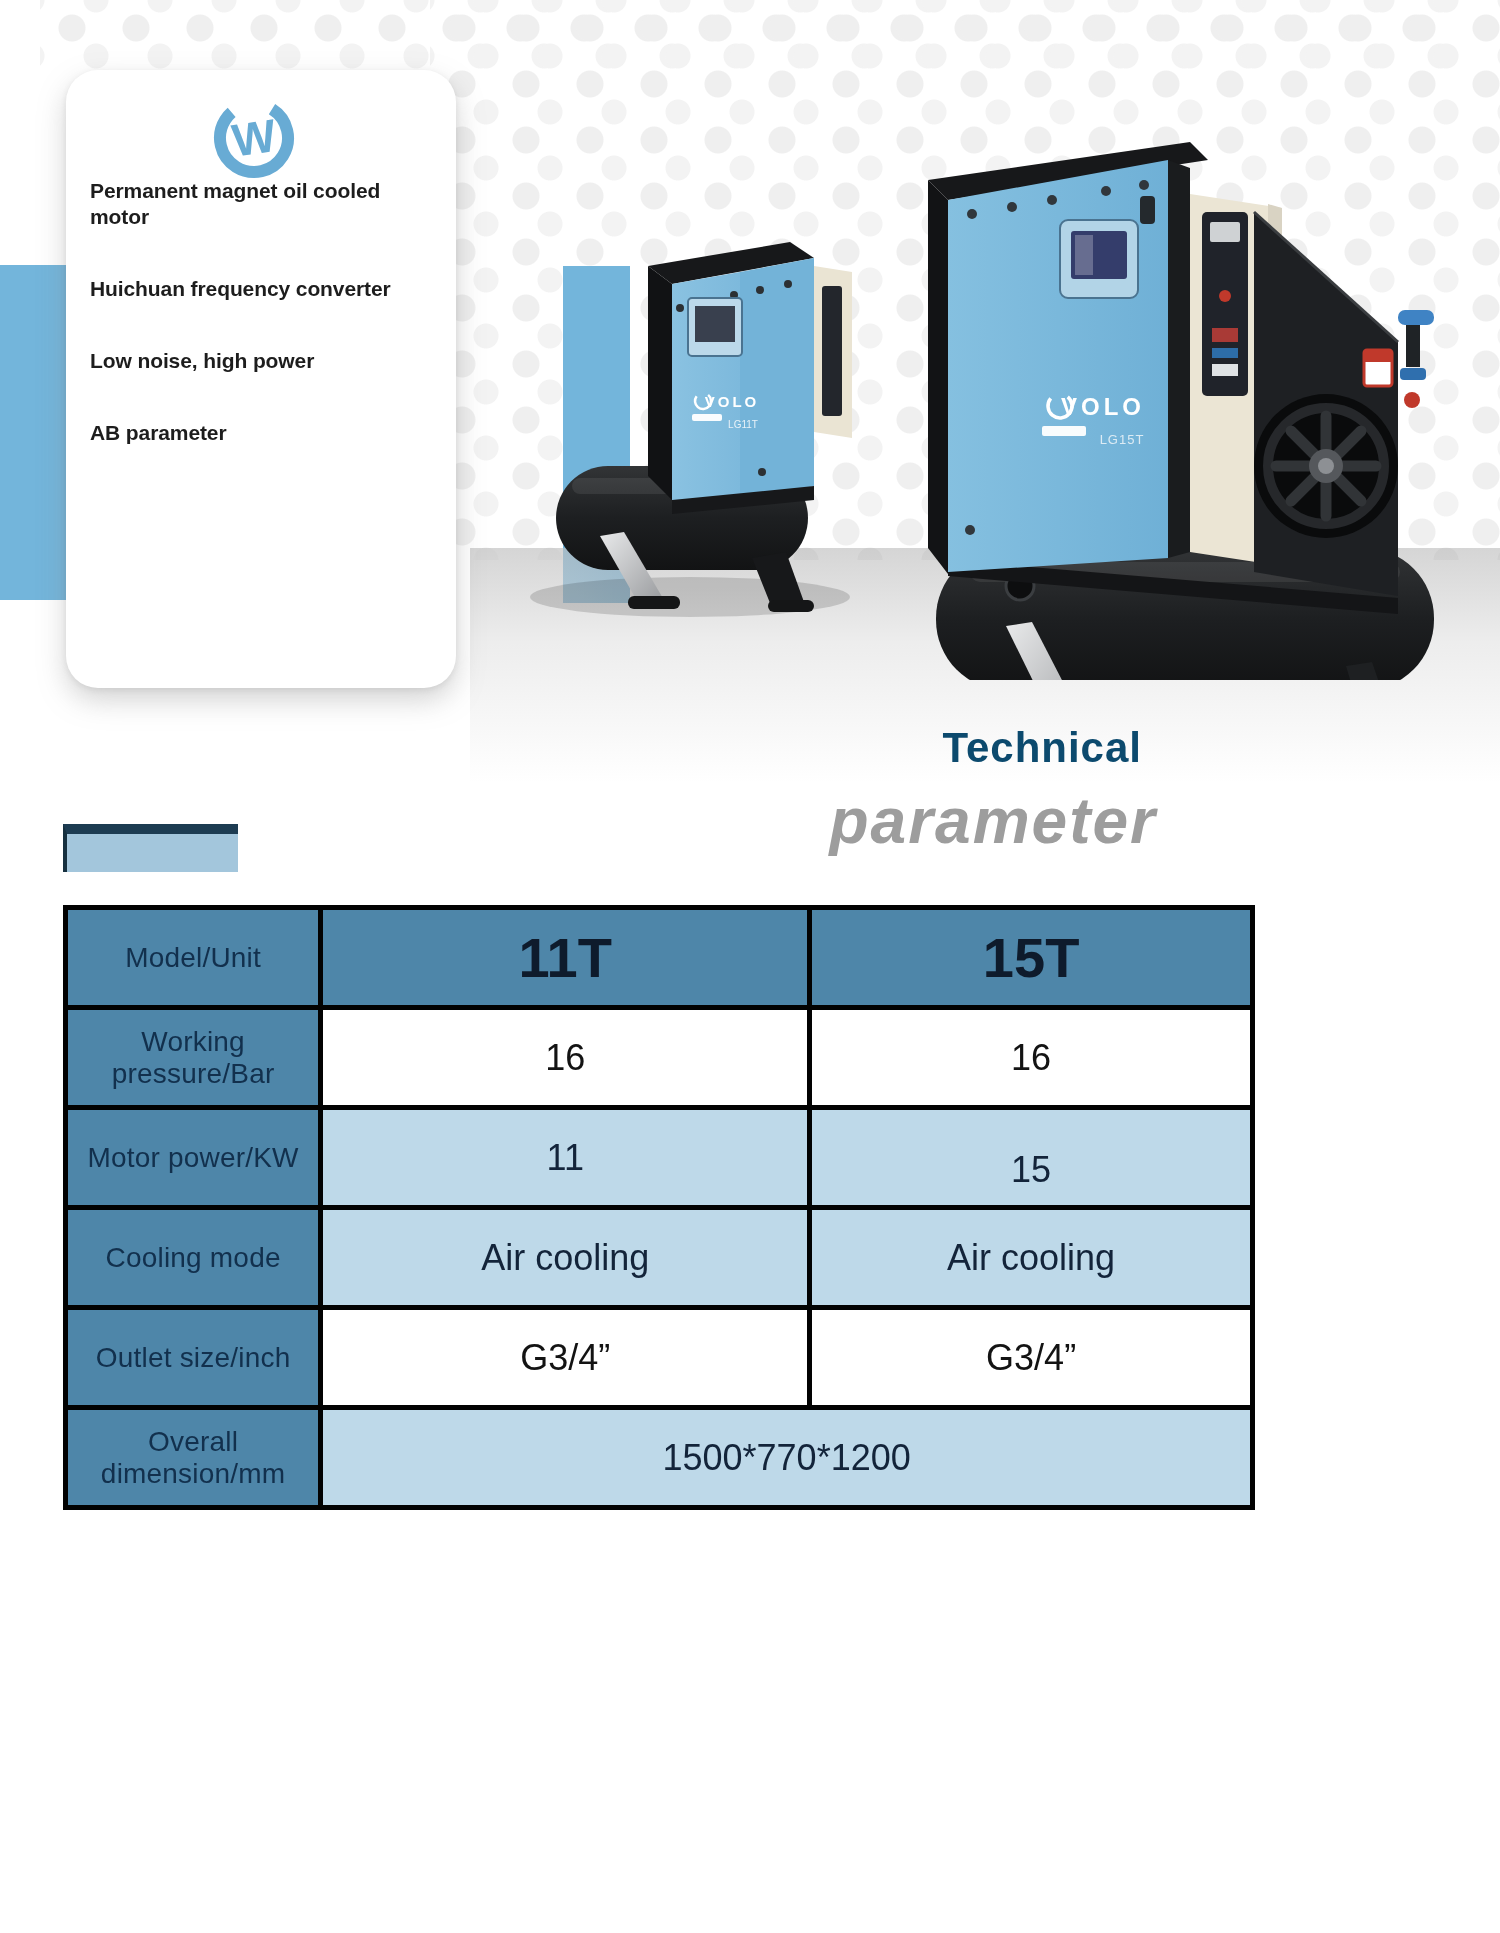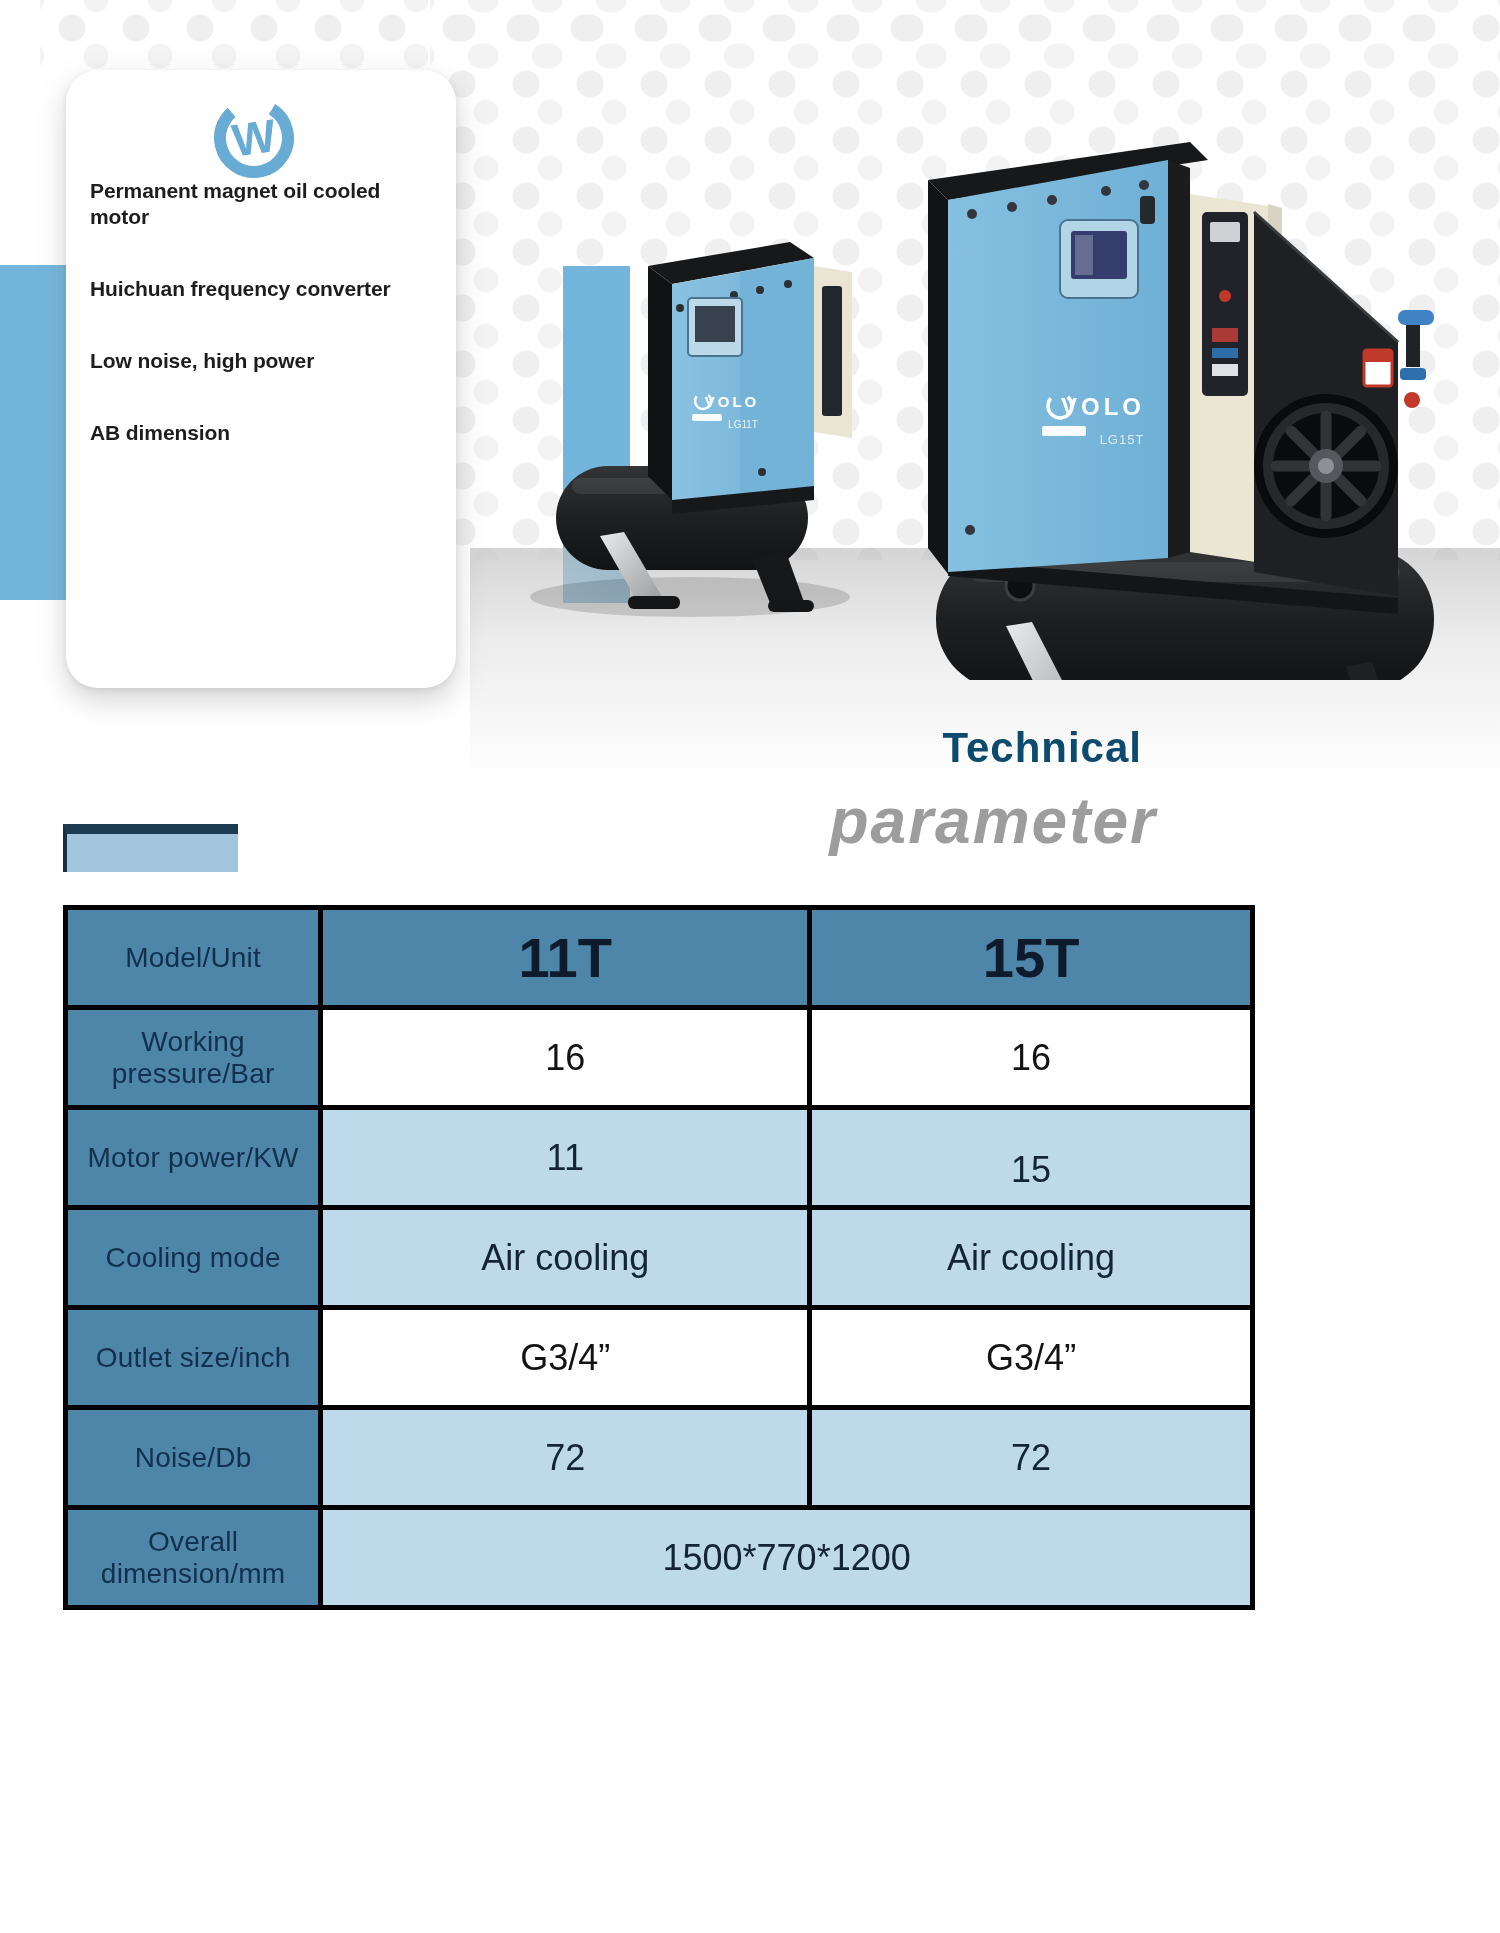--- a/index.html
+++ b/index.html
@@ -243,21 +243,21 @@
 
   <div class="card">
     <svg class="logo" width="96" height="96" viewBox="0 0 96 96" aria-hidden="true">
       <circle cx="48" cy="48" r="34" fill="none" stroke="#68abd4" stroke-width="12" stroke-dasharray="170 44" transform="rotate(-58 48 48)"></circle>
       <text x="48" y="64" text-anchor="middle" font-size="46" font-weight="bold" fill="#68abd4" transform="rotate(-8 48 48)">W</text>
     </svg>
     <ul class="features">
       <li>Permanent magnet oil cooled motor</li>
       <li>Huichuan frequency converter</li>
       <li>Low noise, high power</li>
-      <li>AB dimension</li>
+      <li>AB parameter</li>
     </ul>
   </div>
 
   <div class="title-technical">Technical</div>
   <div class="title-parameter">parameter</div>
 
   <div class="ribbon"></div>
 
   <div class="spec-table">
     <table>
@@ -286,25 +286,20 @@
         <td class="lbl">Cooling mode</td>
         <td class="val light">Air cooling</td>
         <td class="val light">Air cooling</td>
       </tr>
       <tr>
         <td class="lbl">Outlet size/inch</td>
         <td class="val white">G3/4”</td>
         <td class="val white">G3/4”</td>
       </tr>
       <tr>
-        <td class="lbl">Noise/Db</td>
-        <td class="val light">72</td>
-        <td class="val light">72</td>
-      </tr>
-      <tr>
         <td class="lbl">Overall dimension/mm</td>
         <td class="val light" colspan="2">1500*770*1200</td>
       </tr>
     </tbody>
       </table>
   </div>
 
 </div>
 
 </body></html>

